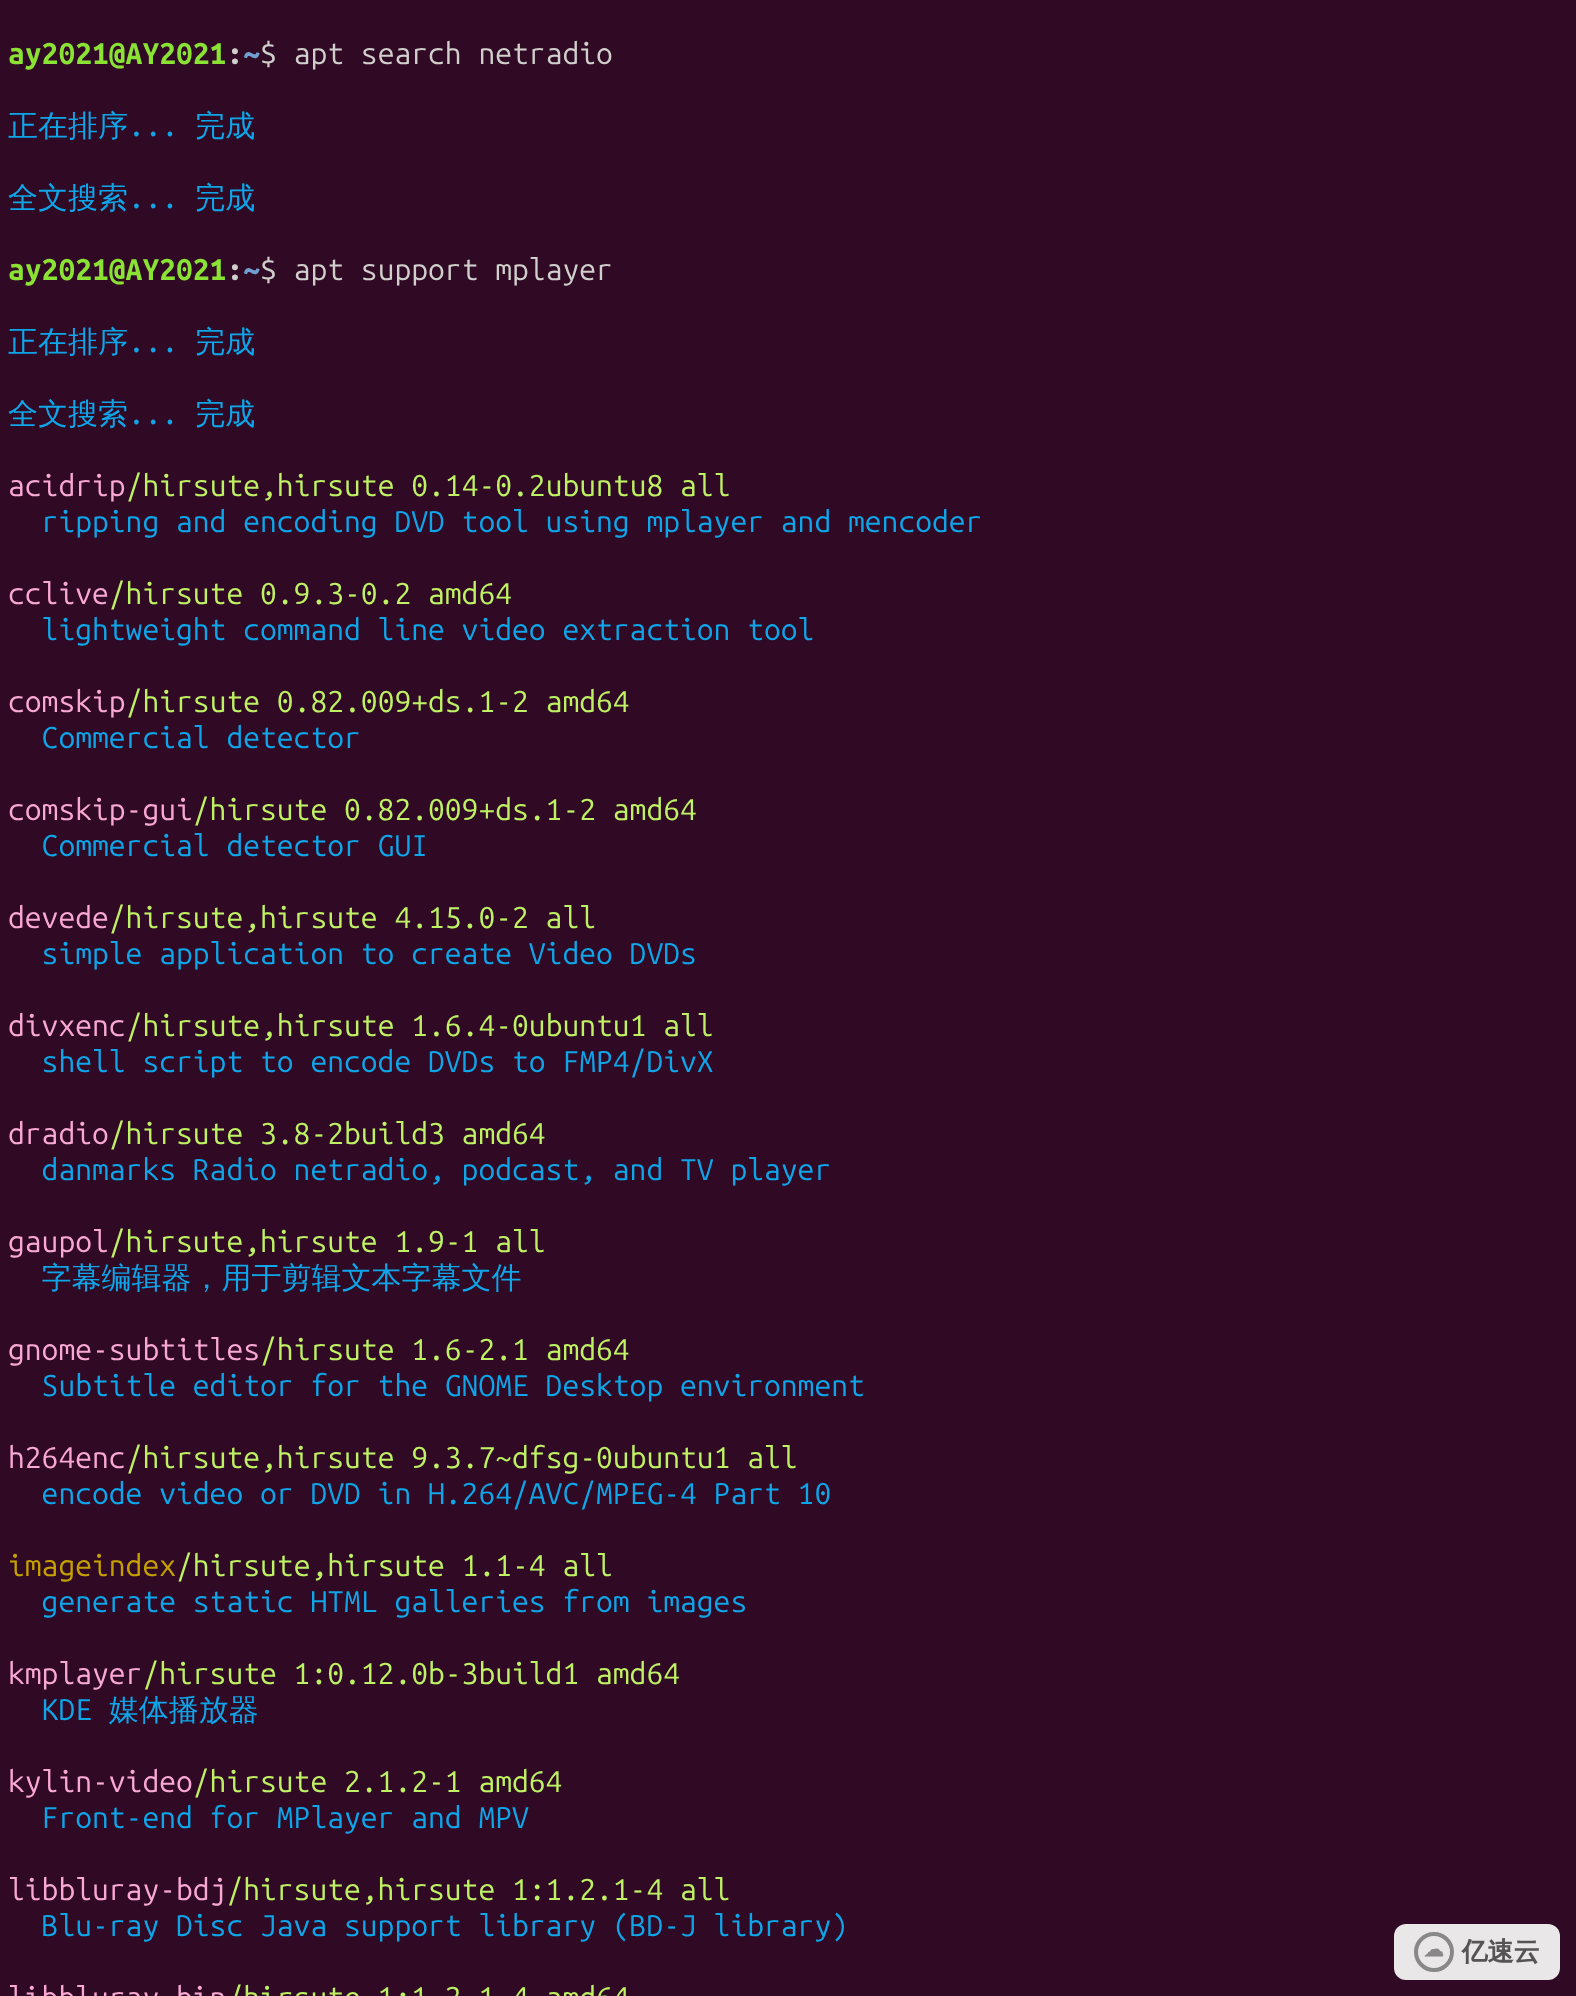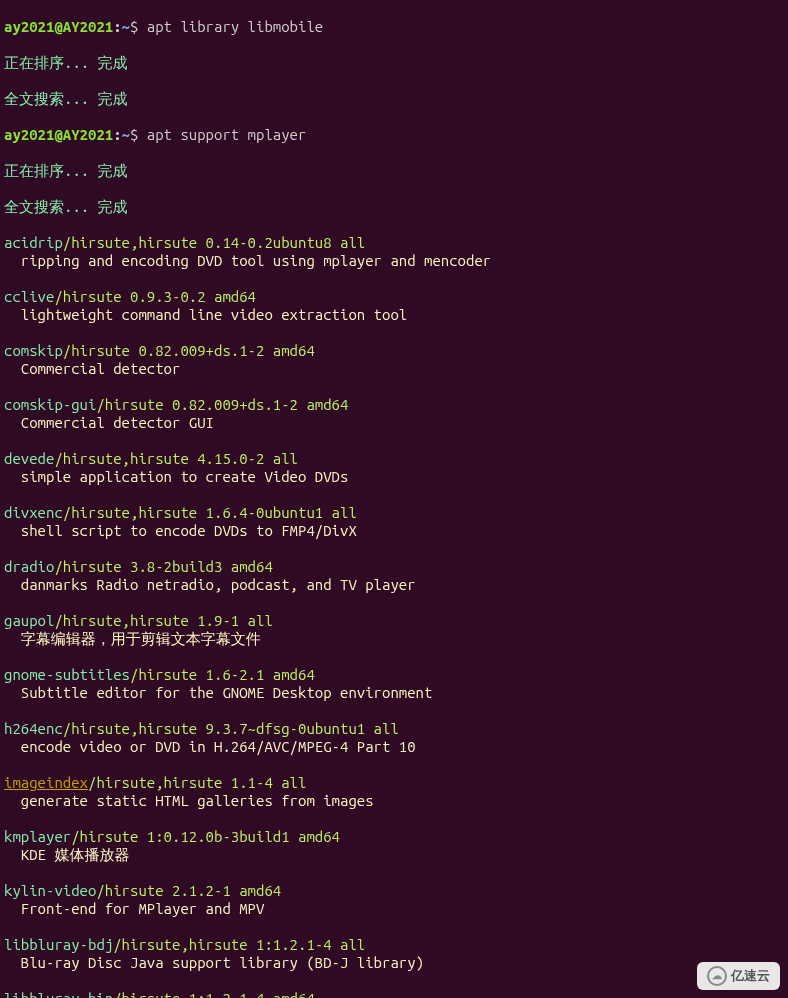--- a/index.html
+++ b/index.html
@@ -16,25 +16,25 @@
     position: relative;
   }
   .terminal {
     padding: 0 4px;
     white-space: pre;
   }
   .user { color: #8ae234; font-weight: bold; }
   .colon { color: #d0cfcc; font-weight: bold; }
   .tilde { color: #729fcf; font-weight: bold; }
   .cmd { color: #d0cfcc; }
-  .status { color: #86efac; }
-  .pkg { color: #86efac; }
-  .pkg-y { color: #c4a000; text-decoration: underline; }
+  .status { color: #0ea5e9; }
+  .pkg { color: #f9a8d4; }
+  .pkg-y { color: #c4a000; }
   .info { color: #bef264; }
-  .desc { color: #fef9c3; }
+  .desc { color: #0ea5e9; }
   .blank { height: 18px; }
   .watermark {
     position: absolute;
     right: 8px;
     bottom: 8px;
     background: rgba(255,255,255,0.9);
     border-radius: 6px;
     padding: 4px 10px;
     font-family: sans-serif;
     font-size: 13px;
@@ -52,21 +52,21 @@
     align-items: center;
     justify-content: center;
     font-size: 10px;
     color: #888;
   }
 </style>
 </head>
 <body>
 
 <div class="terminal">
-<div><span class="user">ay2021@AY2021</span><span class="colon">:</span><span class="tilde">~</span><span class="cmd">$</span><span class="cmd"> apt library libmobile</span></div>
+<div><span class="user">ay2021@AY2021</span><span class="colon">:</span><span class="tilde">~</span><span class="cmd">$</span><span class="cmd"> apt search netradio</span></div>
 <div class="status">正在排序... 完成</div>
 <div class="status">全文搜索... 完成</div>
 <div><span class="user">ay2021@AY2021</span><span class="colon">:</span><span class="tilde">~</span><span class="cmd">$</span><span class="cmd"> apt support mplayer</span></div>
 <div class="status">正在排序... 完成</div>
 <div class="status">全文搜索... 完成</div>
 <div id="pkg-list"><div><span class="pkg">acidrip</span><span class="info">/hirsute,hirsute 0.14-0.2ubuntu8 all</span></div><div class="desc">  ripping and encoding DVD tool using mplayer and mencoder</div><div class="blank"></div><div><span class="pkg">cclive</span><span class="info">/hirsute 0.9.3-0.2 amd64</span></div><div class="desc">  lightweight command line video extraction tool</div><div class="blank"></div><div><span class="pkg">comskip</span><span class="info">/hirsute 0.82.009+ds.1-2 amd64</span></div><div class="desc">  Commercial detector</div><div class="blank"></div><div><span class="pkg">comskip-gui</span><span class="info">/hirsute 0.82.009+ds.1-2 amd64</span></div><div class="desc">  Commercial detector GUI</div><div class="blank"></div><div><span class="pkg">devede</span><span class="info">/hirsute,hirsute 4.15.0-2 all</span></div><div class="desc">  simple application to create Video DVDs</div><div class="blank"></div><div><span class="pkg">divxenc</span><span class="info">/hirsute,hirsute 1.6.4-0ubuntu1 all</span></div><div class="desc">  shell script to encode DVDs to FMP4/DivX</div><div class="blank"></div><div><span class="pkg">dradio</span><span class="info">/hirsute 3.8-2build3 amd64</span></div><div class="desc">  danmarks Radio netradio, podcast, and TV player</div><div class="blank"></div><div><span class="pkg">gaupol</span><span class="info">/hirsute,hirsute 1.9-1 all</span></div><div class="desc">  字幕编辑器，用于剪辑文本字幕文件</div><div class="blank"></div><div><span class="pkg">gnome-subtitles</span><span class="info">/hirsute 1.6-2.1 amd64</span></div><div class="desc">  Subtitle editor for the GNOME Desktop environment</div><div class="blank"></div><div><span class="pkg">h264enc</span><span class="info">/hirsute,hirsute 9.3.7~dfsg-0ubuntu1 all</span></div><div class="desc">  encode video or DVD in H.264/AVC/MPEG-4 Part 10</div><div class="blank"></div><div><span class="pkg-y">imageindex</span><span class="info">/hirsute,hirsute 1.1-4 all</span></div><div class="desc">  generate static HTML galleries from images</div><div class="blank"></div><div><span class="pkg">kmplayer</span><span class="info">/hirsute 1:0.12.0b-3build1 amd64</span></div><div class="desc">  KDE 媒体播放器</div><div class="blank"></div><div><span class="pkg">kylin-video</span><span class="info">/hirsute 2.1.2-1 amd64</span></div><div class="desc">  Front-end for MPlayer and MPV</div><div class="blank"></div><div><span class="pkg">libbluray-bdj</span><span class="info">/hirsute,hirsute 1:1.2.1-4 all</span></div><div class="desc">  Blu-ray Disc Java support library (BD-J library)</div><div class="blank"></div><div><span class="pkg">libbluray-bin</span><span class="info">/hirsute 1:1.2.1-4 amd64</span></div></div>
 </div>
 
 <div class="watermark">
   <span class="wm-icon">☁</span>

